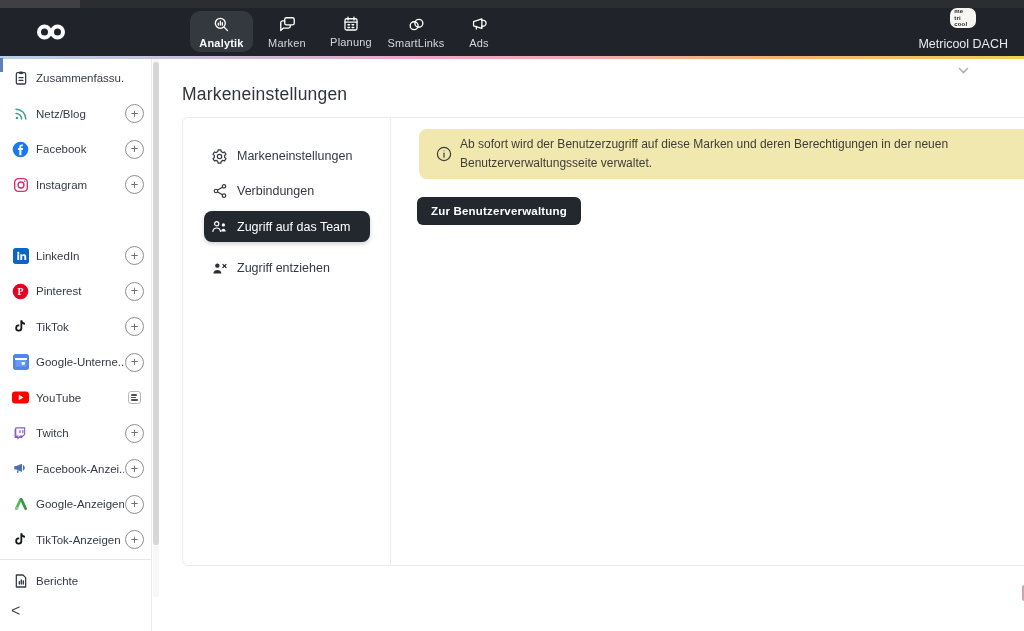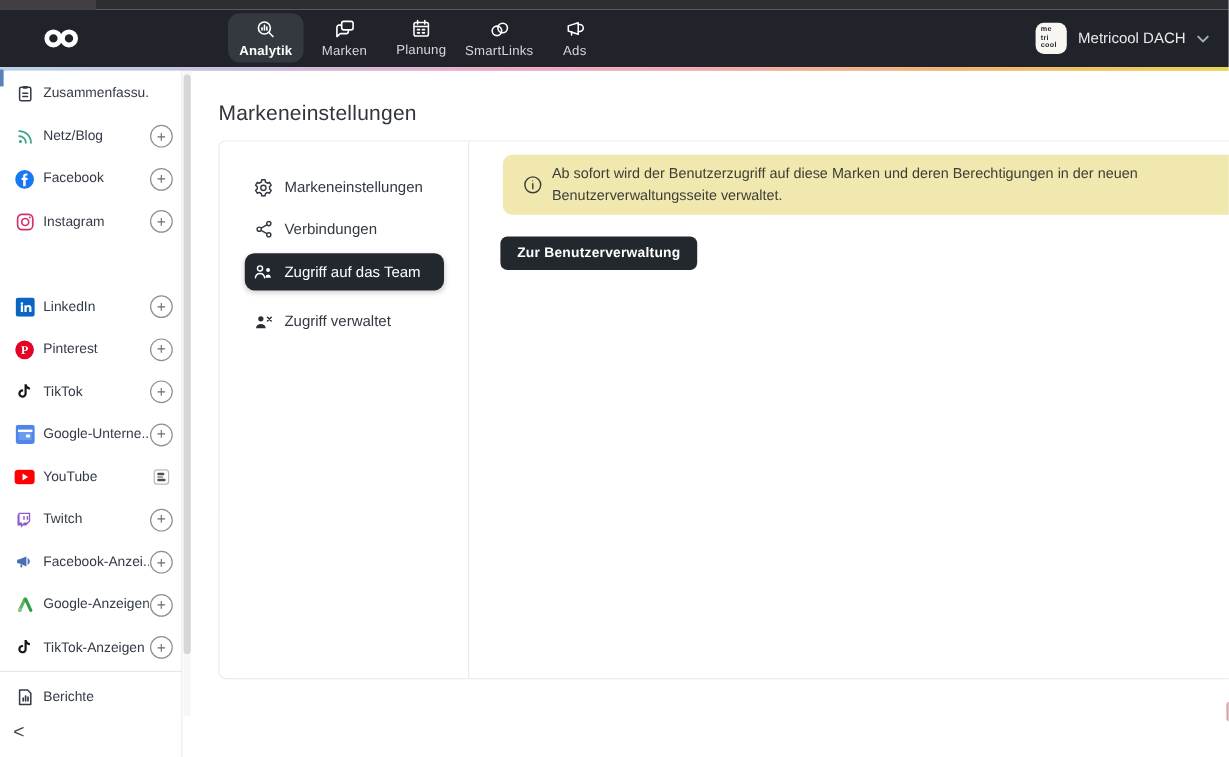--- a/index.html
+++ b/index.html
@@ -15,21 +15,21 @@
   .navbar { position:absolute; left:0; top:8px; width:1024px; height:48px; background:#20242a; }
   .brand { position:absolute; left:36px; top:16px; width:30px; height:16px; }
   .nav-group { position:absolute; left:190px; top:3px; height:41px; display:flex; }
   .nav-item { display:flex; flex-direction:column; align-items:center; justify-content:center; gap:3px; height:41px; border-radius:10px; cursor:pointer; }
   .nav-item .nav-label { font-size:11px; color:#d4d7da; letter-spacing:.2px; }
   .nav-item.active { background:#34383f; }
   .nav-item.active .nav-label { color:#ffffff; font-weight:700; }
   .nav-item svg { display:block; }
   .w1{width:63px;} .w2{width:68px;} .w3{width:60px;text-align:right;} .w4{width:70px;} .w5{width:56px;}
 
-  .account { position:absolute; right:16px; top:0; height:48px; display:flex; align-items:center; gap:9px; cursor:pointer; }
+  .account { position:absolute; right:16px; top:0; height:48px; display:flex; align-items:center; gap:9px; cursor:pointer;flex-direction:column; }
   .avatar { width:26px; height:26px; background:#f7f6f2; border-radius:7px; display:flex; flex-direction:column; justify-content:center; padding-left:4px; }
   .avatar span { font-size:6px; line-height:6.5px; font-weight:700; color:#25282e; letter-spacing:.2px; }
   .account-name { font-size:12.5px; color:#e8eaec; }
 
   .gradient-bar { position:absolute; left:0; top:56px; width:1024px; height:3px;
     background:linear-gradient(90deg,#b9d0e8 0%,#c9bede 20%,#efa7c6 42%,#f2a9b4 55%,#f5b26e 78%,#ecd24f 100%); }
 
   
   .sidebar { position:absolute; left:0; top:59px; width:152px; height:572px; background:#fff; border-right:1px solid #ececec; }
   .active-indicator { position:absolute; left:0; top:-1px; width:2.5px; height:14px; background:#5c80b8; }
@@ -369,21 +369,21 @@
           <svg width="18" height="15" viewBox="0 0 24 18">
             <g fill="#2a2f37">
               <circle cx="9" cy="5" r="3.1"></circle>
               <path d="M3.2 16c.5-3.4 2.8-5 5.8-5s5.3 1.6 5.8 5z"></path>
             </g>
             <g stroke="#2a2f37" stroke-width="1.7" stroke-linecap="round">
               <path d="M16.8 3.2l4.4 4.4M21.2 3.2l-4.4 4.4"></path>
             </g>
           </svg>
         </span>
-        <span class="mi-label">Zugriff verwaltet</span>
+        <span class="mi-label">Zugriff entziehen</span>
       </div>
     </div>
 
     <div class="banner">
       <span class="info-icon">
         <svg width="16" height="16" viewBox="0 0 16 16" fill="none" stroke="#3e3e36" stroke-width="1.2" stroke-linecap="round">
           <circle cx="8" cy="8" r="6.6"></circle>
           <path d="M8 7.2v4"></path>
           <circle cx="8" cy="4.7" r="0.5" fill="#3e3e36" stroke="none"></circle>
         </svg>

